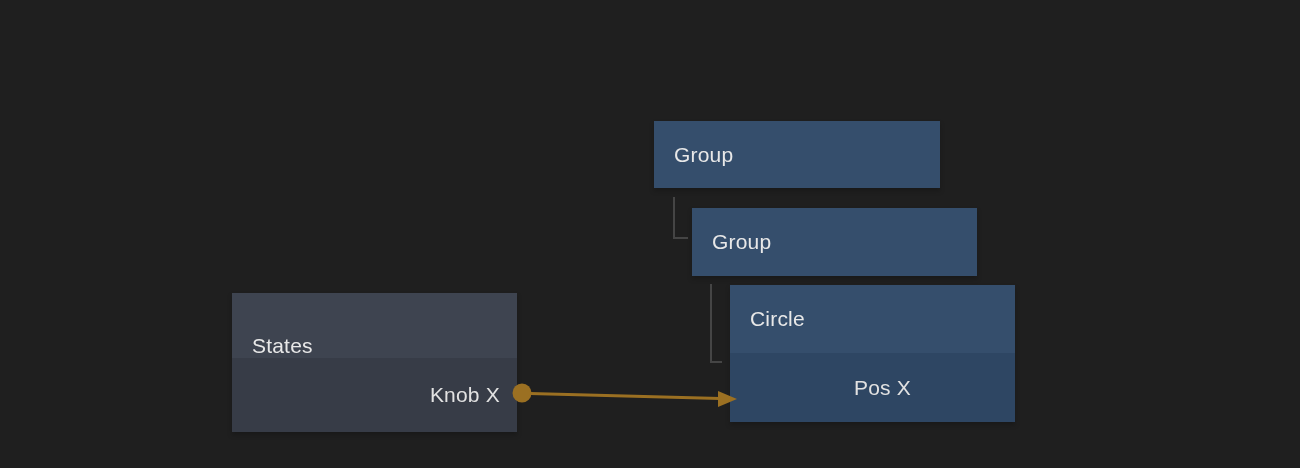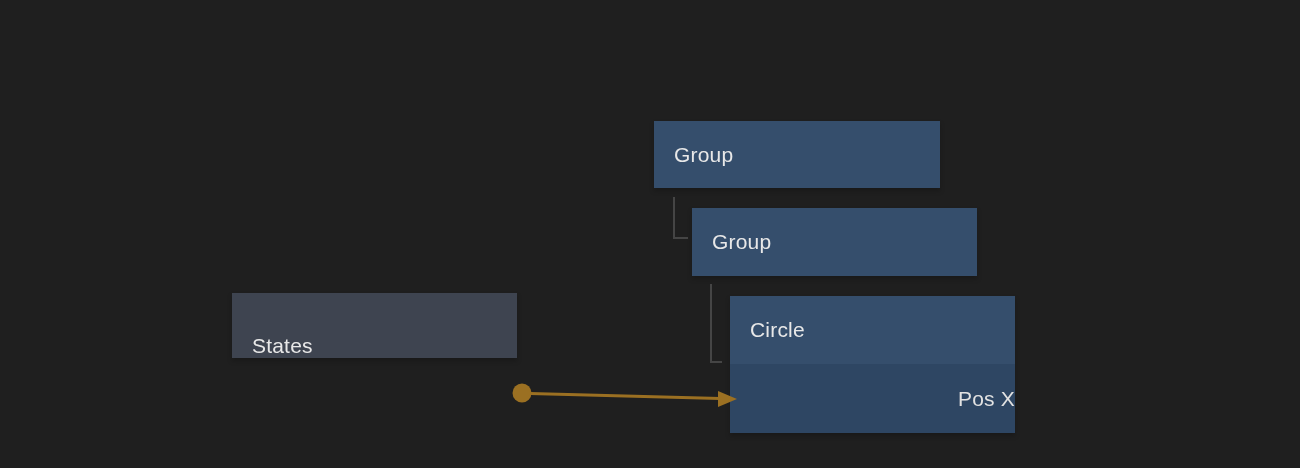--- a/index.html
+++ b/index.html
@@ -54,23 +54,23 @@
     color: #e2e2e2;
   }
 
   
   #node-group-1 { left: 654px; top: 85px;  width: 286px; }
   #node-group-1 .node-header { height: 67px; }
 
   #node-group-2 { left: 692px; top: 172px; width: 285px; }
   #node-group-2 .node-header { height: 68px; }
 
-  #node-circle  { left: 730px; top: 260px; width: 285px; }
+  #node-circle  { left: 730px; top: 249px; width: 285px; }
   #node-circle .node-header { height: 68px; }
-  #node-circle .port-row { height: 69px; padding-left: 20px; justify-content: flex-end; }
+  #node-circle .port-row { height: 69px; padding-left: 20px; justify-content: center; }
 
   #node-states  { left: 232px; top: 257px; width: 285px; }
   #node-states .node-header { height: 65px; align-items: flex-end; }
   #node-states .port-row { height: 74px; padding-right: 17px; justify-content: flex-end; }
 </style>
 </head>
 <body>
 
 <div class="canvas">
 
@@ -105,15 +105,18 @@
     </div>
     <div class="port-row blue-body">
       <span>Pos X</span>
     </div>
   </div>
 
   <div class="node" id="node-states">
     <div class="node-header gray-header">
       <span>States</span>
     </div>
+    <div class="port-row gray-body">
+      <span>Knob X</span>
+    </div>
   </div>
 
 </div>
 
 </body></html>

